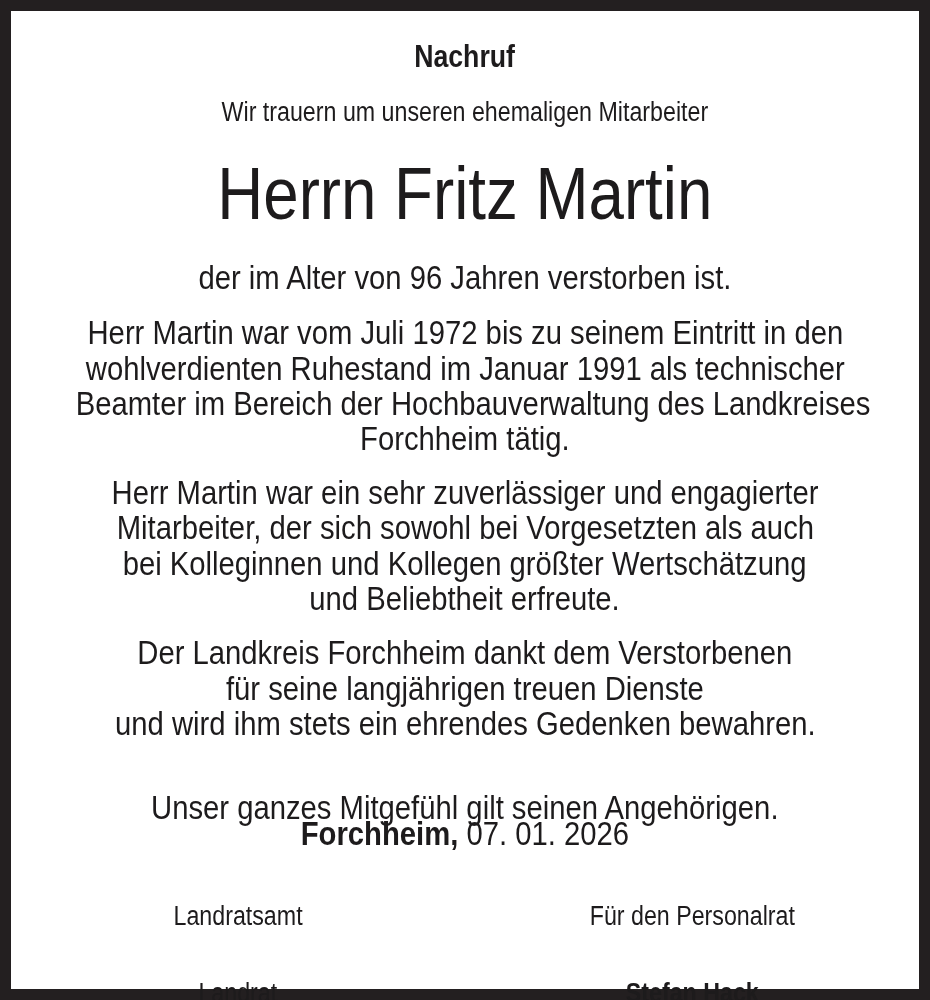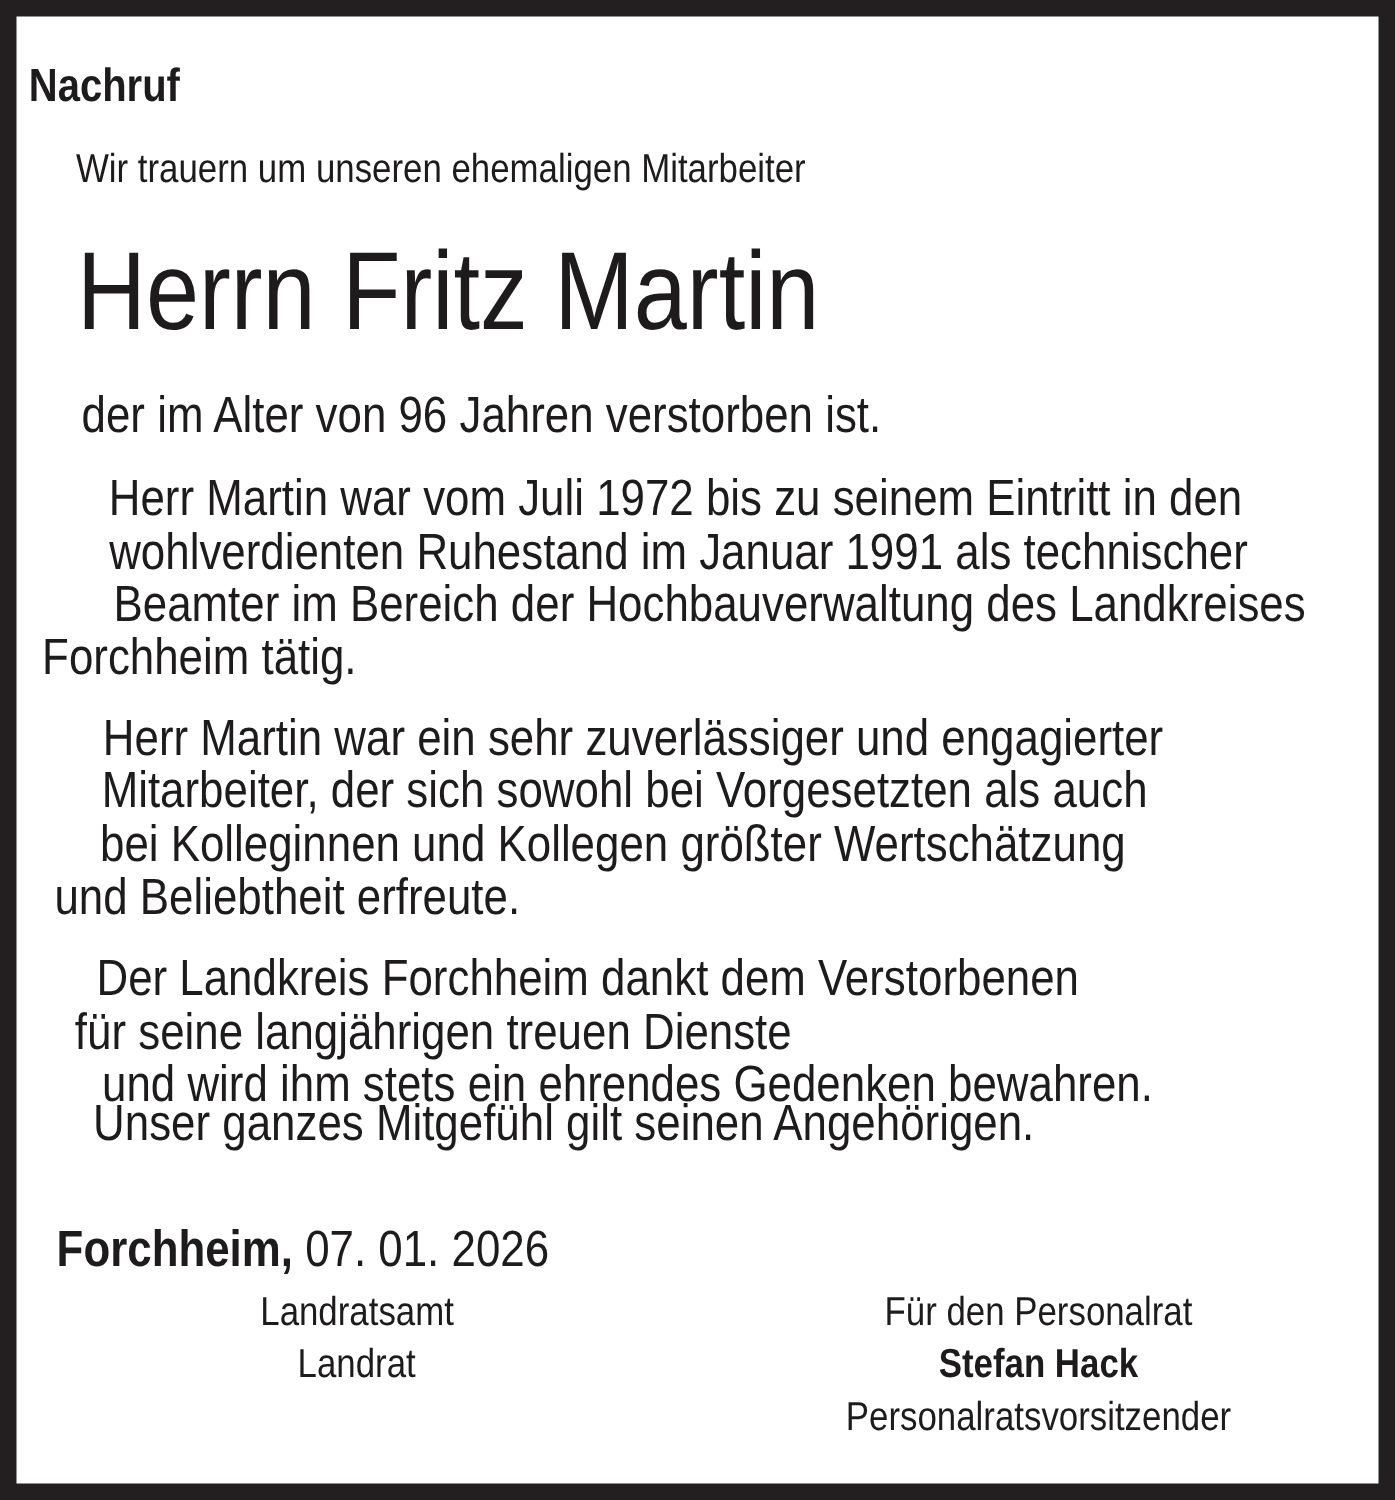--- a/index.html
+++ b/index.html
@@ -3,32 +3,32 @@
   <meta charset="utf-8">
   <style>
     html, body { margin: 0; padding: 0; }
     body { width: 930px; height: 1000px; background: #231f20; position: relative; overflow: hidden; }
     .card {
       position: absolute; left: 11px; top: 11px; width: 908px; height: 978px;
       background: #ffffff; color: #1d1b1c;
       font-family: "Liberation Sans", sans-serif;
     }
     .line {
-      position: absolute; left: 0; width: 908px; text-align: left;
+      position: absolute; left: 0; width: 908px; text-align: center;
       white-space: nowrap;
     }
     .line > span { display: inline-block; transform-origin: center center; }
     .cond > span { transform: scaleX(0.86); }
     .title { top: 28px; font-size: 31px; font-weight: bold; }
     .intro { top: 86px; font-size: 27px; }
     .name { top: 140px; font-size: 74px; letter-spacing: 0px; }
     .body { font-size: 34px; }
     .bold { font-weight: bold; }
     .sig-col { position: absolute; top: 846px; width: 454px; text-align: center; font-size: 27px; }
-    .sig-col div { height: 35px; line-height: 35px; white-space: nowrap; }
+    .sig-col div { height: 35px; line-height: 35px; white-space: nowrap; margin-top: 42px; }
     .sig-col div span { display: inline-block; transform: scaleX(0.86); }
   </style>
 </head>
 <body>
 
 <div class="card">
 
   <div class="line cond title">
     <span>Nachruf</span>
   </div>
@@ -74,21 +74,21 @@
   <div class="line cond body" style="top:622px">
     <span>Der Landkreis Forchheim dankt dem Verstorbenen</span>
   </div>
   <div class="line cond body" style="top:693px">
     <span>und wird ihm stets ein ehrendes Gedenken bewahren.</span>
   </div>
   <div class="line cond body" style="top:658px">
     <span>für seine langjährigen treuen Dienste</span>
   </div>
 
-  <div class="line cond body" style="top:719px">
+  <div class="line cond body" style="top:777px">
     <span>Unser ganzes Mitgefühl gilt seinen Angehörigen.</span>
   </div>
 
   <div class="line cond body" style="top:803px">
     <span>
       <b>Forchheim,</b>
       <span>07. 01. 2026</span>
     </span>
   </div>
 

